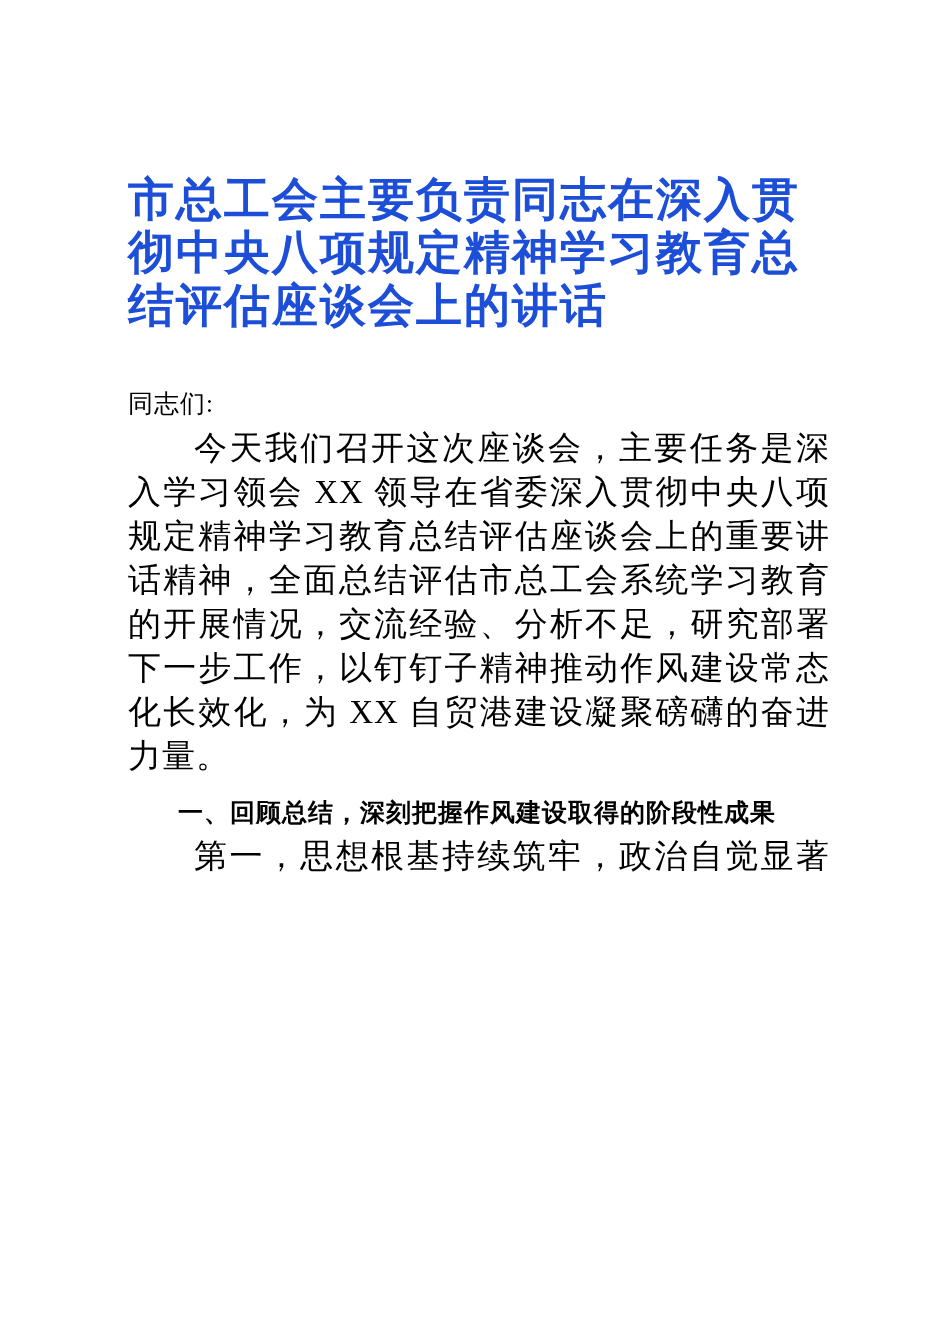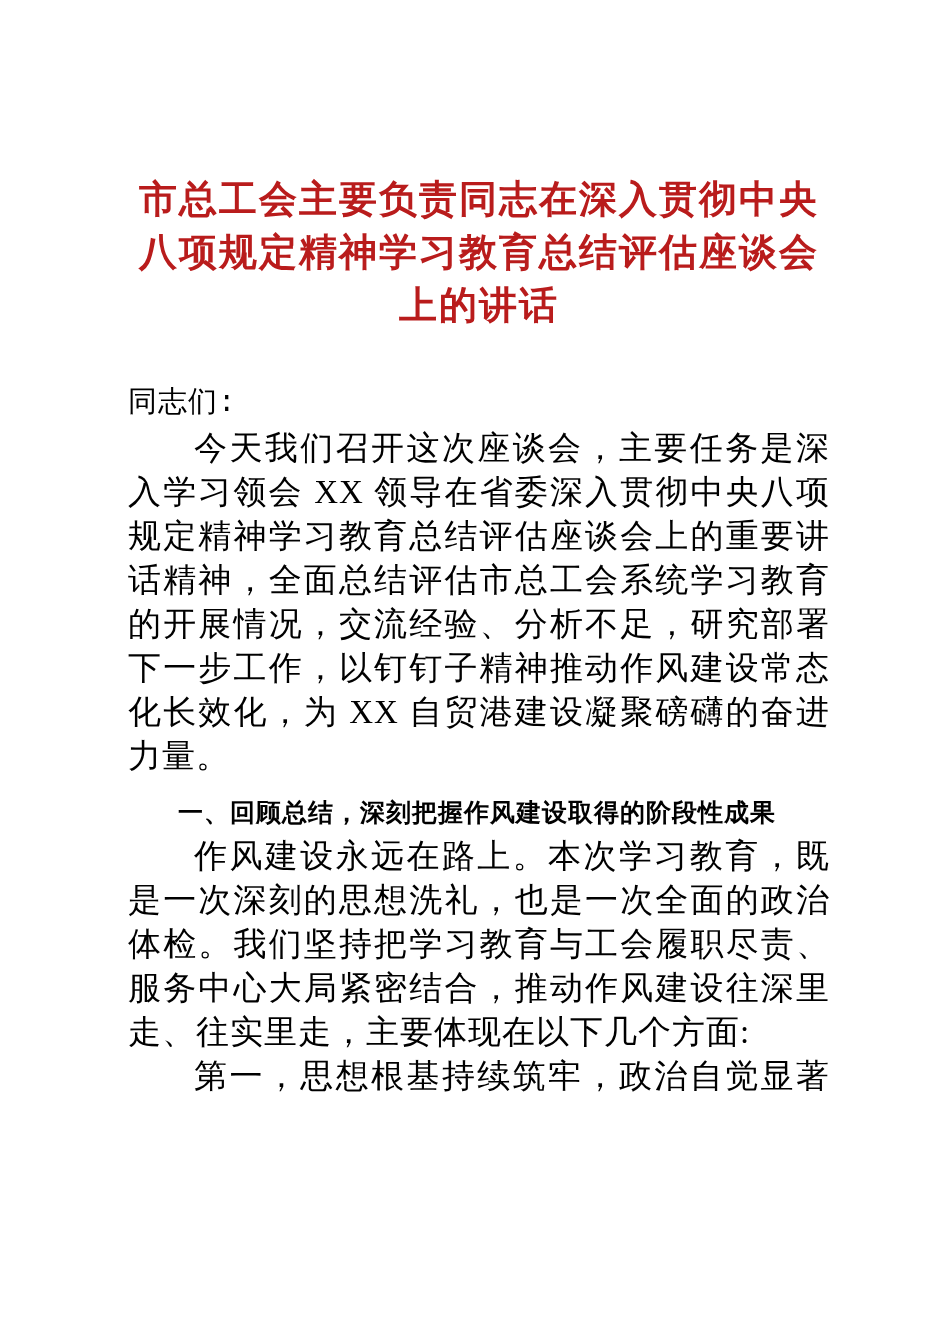--- a/index.html
+++ b/index.html
@@ -16,36 +16,34 @@
     box-sizing: border-box;
     width: 950px;
     height: 1344px;
     padding: 173px 120px 0 128px;
     background: #ffffff;
     color: #000000;
     font-family: "Liberation Serif", "DejaVu Serif", serif;
   }
   .doc-title {
     margin: 0 0 50px 0;
-    font-size: 38px;
+    font-size: 46px;
     line-height: 53px;
     font-weight: 700;
-    text-align: center;
     letter-spacing: 2px;
-    color: #b91c1c;
+    color: #1d4ed8;
     font-family: "Liberation Serif", "DejaVu Serif", serif;
   }
   .salutation {
     margin: 0;
-    font-size: 29px;
+    font-size: 25px;
     line-height: 44px;
     text-indent: 0;
     text-align: justify;
     letter-spacing: 1px;
-    font-family: Liberation Mono, monospace;
   }
   .body-para {
     margin: 0;
     font-size: 33px;
     line-height: 44px;
     text-indent: 2em;
     text-align: justify;
     letter-spacing: 1px;
   }
   .section-heading {
@@ -71,17 +69,16 @@
 
   <h1 class="doc-title">市总工会主要负责同志在深入贯彻中央八项规定精神学习教育总结评估座谈会上的讲话</h1>
 
   <p class="salutation">同志们:</p>
 
   <p class="body-para">今天我们召开这次座谈会，主要任务是深入学习领会 XX 领导在省委深入贯彻中央八项规定精神学习教育总结评估座谈会上的重要讲话精神，全面总结评估市总工会系统学习教育的开展情况，交流经验、分析不足，研究部署下一步工作，以钉钉子精神推动作风建设常态化长效化，为 XX 自贸港建设凝聚磅礴的奋进力量。</p>
 
 
   <h2 class="section-heading">一、回顾总结，深刻把握作风建设取得的阶段性成果</h2>
 
-  <p class="body-para">作风建设永远在路上。本次学习教育，既是一次深刻的思想洗礼，也是一次全面的政治体检。我们坚持把学习教育与工会履职尽责、服务中心大局紧密结合，推动作风建设往深里走、往实里走，主要体现在以下几个方面:</p>
 
   <p class="body-para page-cut">第一，思想根基持续筑牢，政治自觉显著增强。我们始终将理</p>
 
 </div>
 
 </body></html>

